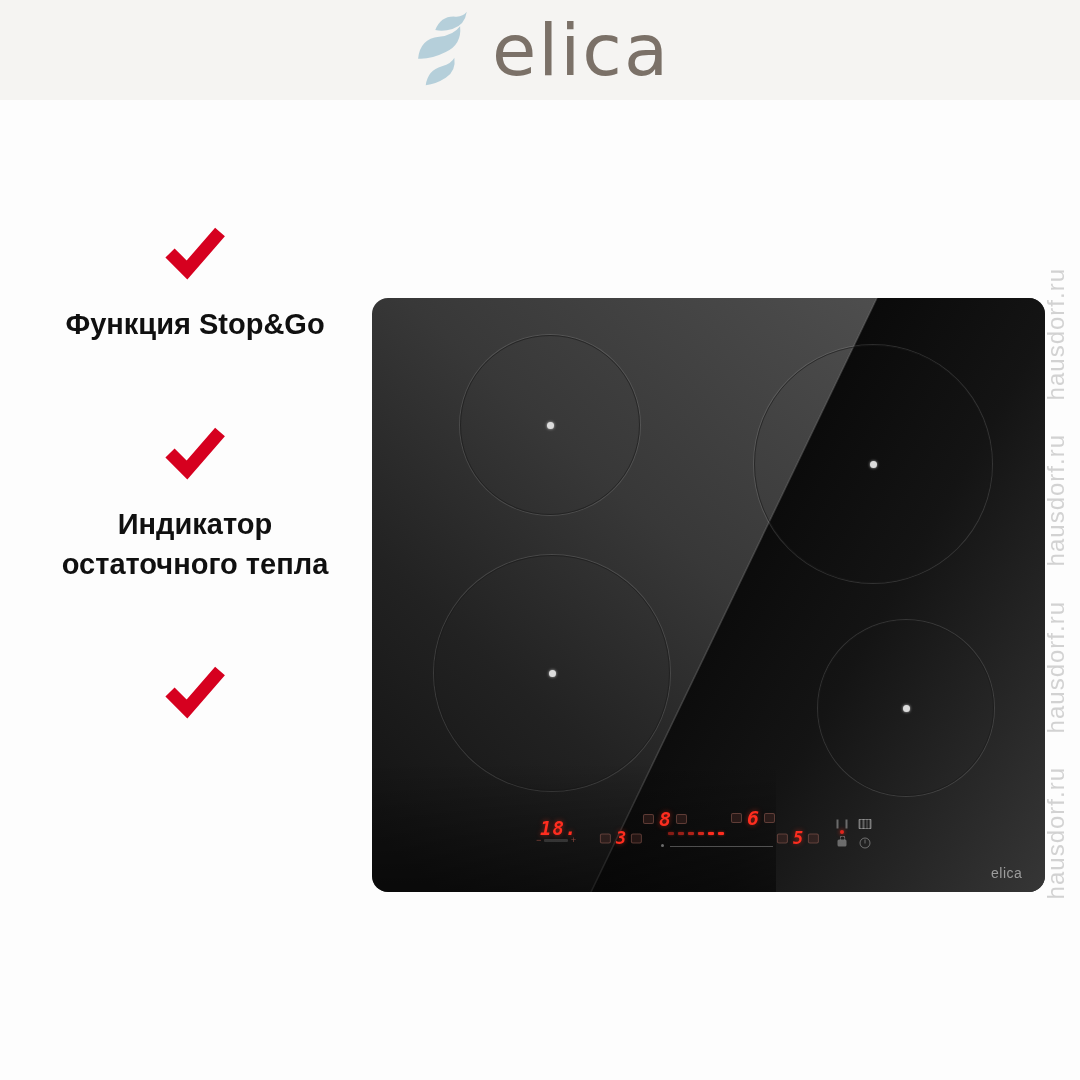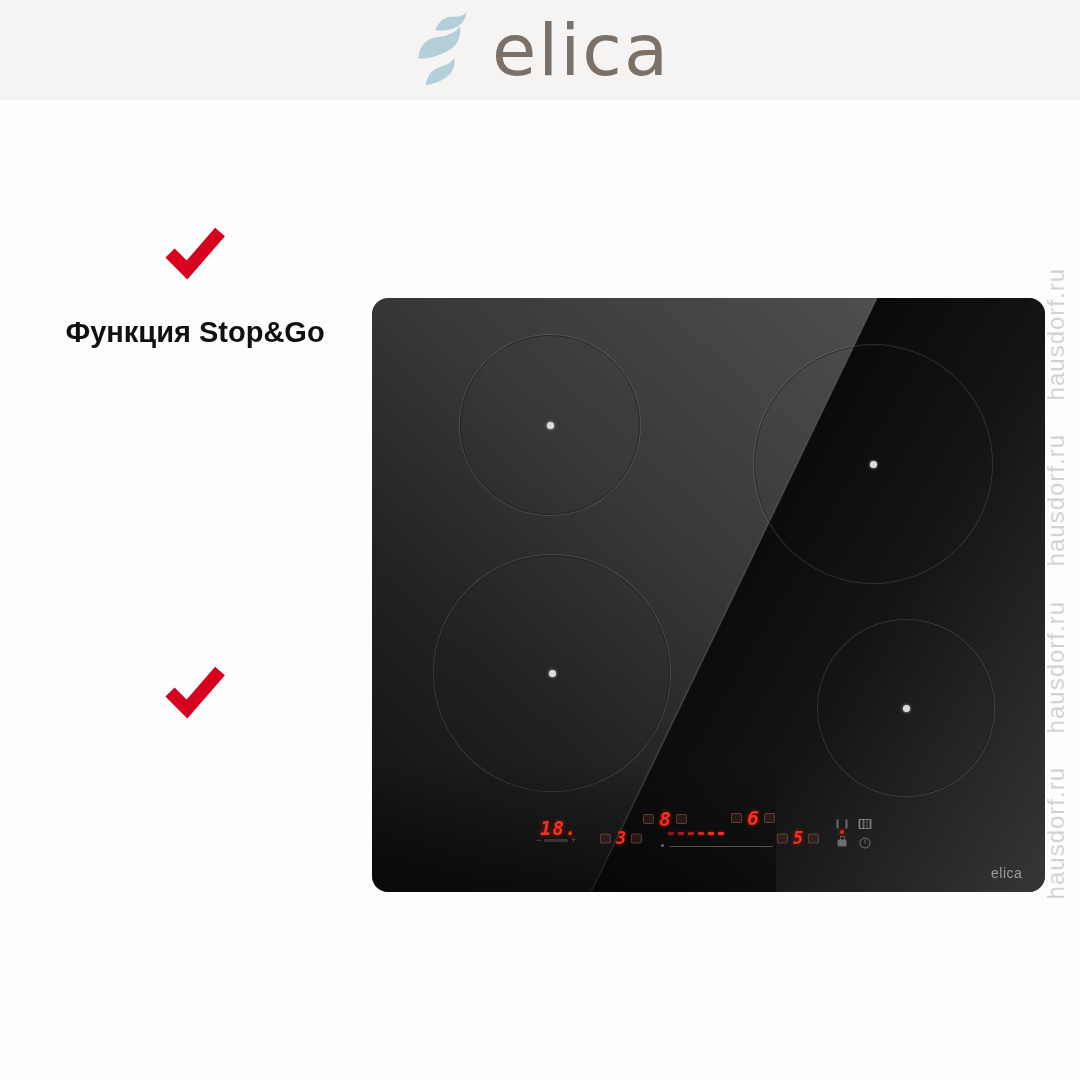--- a/index.html
+++ b/index.html
@@ -11,21 +11,21 @@
   .header{position:absolute;left:0;top:0;width:1080px;height:100px;
           background:#f5f4f2;display:flex;align-items:center;justify-content:center;gap:20px;}
   .logo-icon{width:62px;height:84px;margin-top:2px;}
   .brand-word{font-family:"DejaVu Sans",sans-serif;font-size:72px;font-weight:400;
               color:#7b7168;letter-spacing:2px;line-height:1;}
 
   
   .feature{position:absolute;left:30px;width:330px;text-align:center;}
   .f1{top:224px;} .f2{top:424px;} .f3{top:663px;}
   .check{width:64px;height:56px;display:block;margin:0 auto;}
-  .feature-label{display:block;margin-top:32px;font-size:29px;line-height:40px;
+  .feature-label{display:block;margin-top:24px;font-size:29px;line-height:40px;
                  font-weight:700;color:#101010;}
 
   
   .hob{position:absolute;left:372px;top:298px;width:673px;height:594px;
        border-radius:16px;overflow:hidden;
        background:linear-gradient(222deg,#565656 0%,#484848 22%,#383838 48%,#222 72%,#131313 95%);}
   .hob-gloss{position:absolute;inset:0;
        clip-path:polygon(75% 0,100% 0,100% 100%,32.5% 100%);
        background:linear-gradient(120deg,#000 0%,#050505 40%,#141414 68%,#363636 100%);}
   .hob-edgeline{position:absolute;inset:0;pointer-events:none;}
@@ -104,20 +104,26 @@
     <span class="brand-word">elica</span>
   </div>
 
   <div class="feature f1">
     <svg class="check" viewBox="0 0 64 56">
       <polyline points="7,29 24,46 57,8" fill="none" stroke="#d6001f" stroke-width="13"></polyline>
     </svg>
     <span class="feature-label">Функция Stop&amp;Go</span>
   </div>
 
+  <div class="feature f2">
+    <svg class="check" viewBox="0 0 64 56">
+      <polyline points="7,29 24,46 57,8" fill="none" stroke="#d6001f" stroke-width="13"></polyline>
+    </svg>
+    <span class="feature-label">Индикатор остаточного тепла</span>
+  </div>
 
   <div class="feature f3">
     <svg class="check" viewBox="0 0 64 56">
       <polyline points="7,29 24,46 57,8" fill="none" stroke="#d6001f" stroke-width="13"></polyline>
     </svg>
   </div>
 
   <div class="hob">
     <div class="hob-gloss"></div>
     <svg class="hob-edgeline" width="673" height="594">

